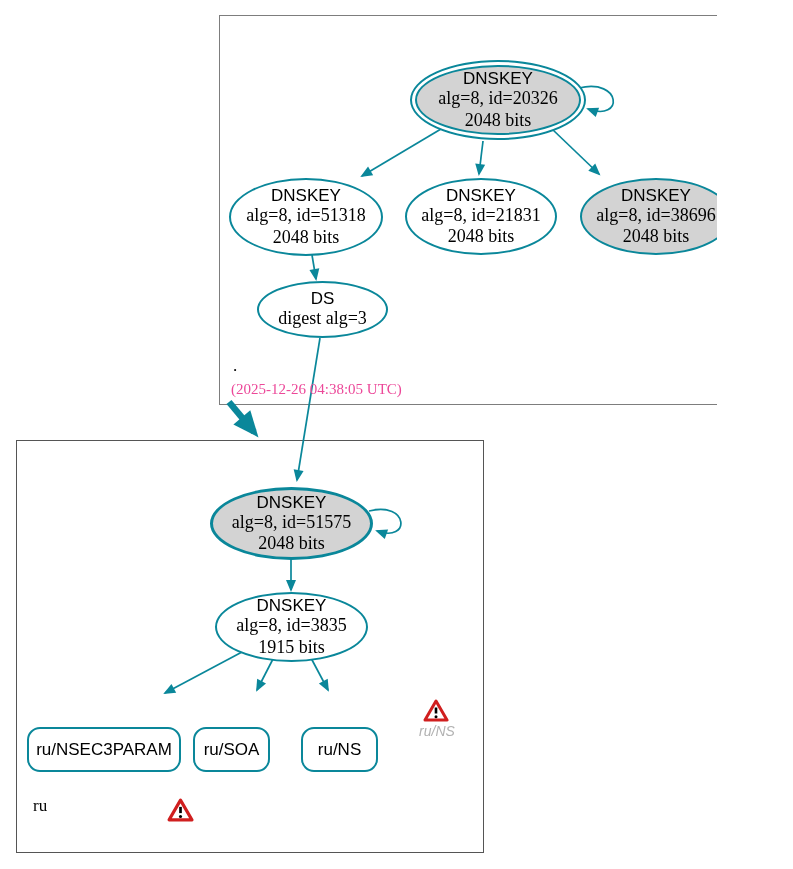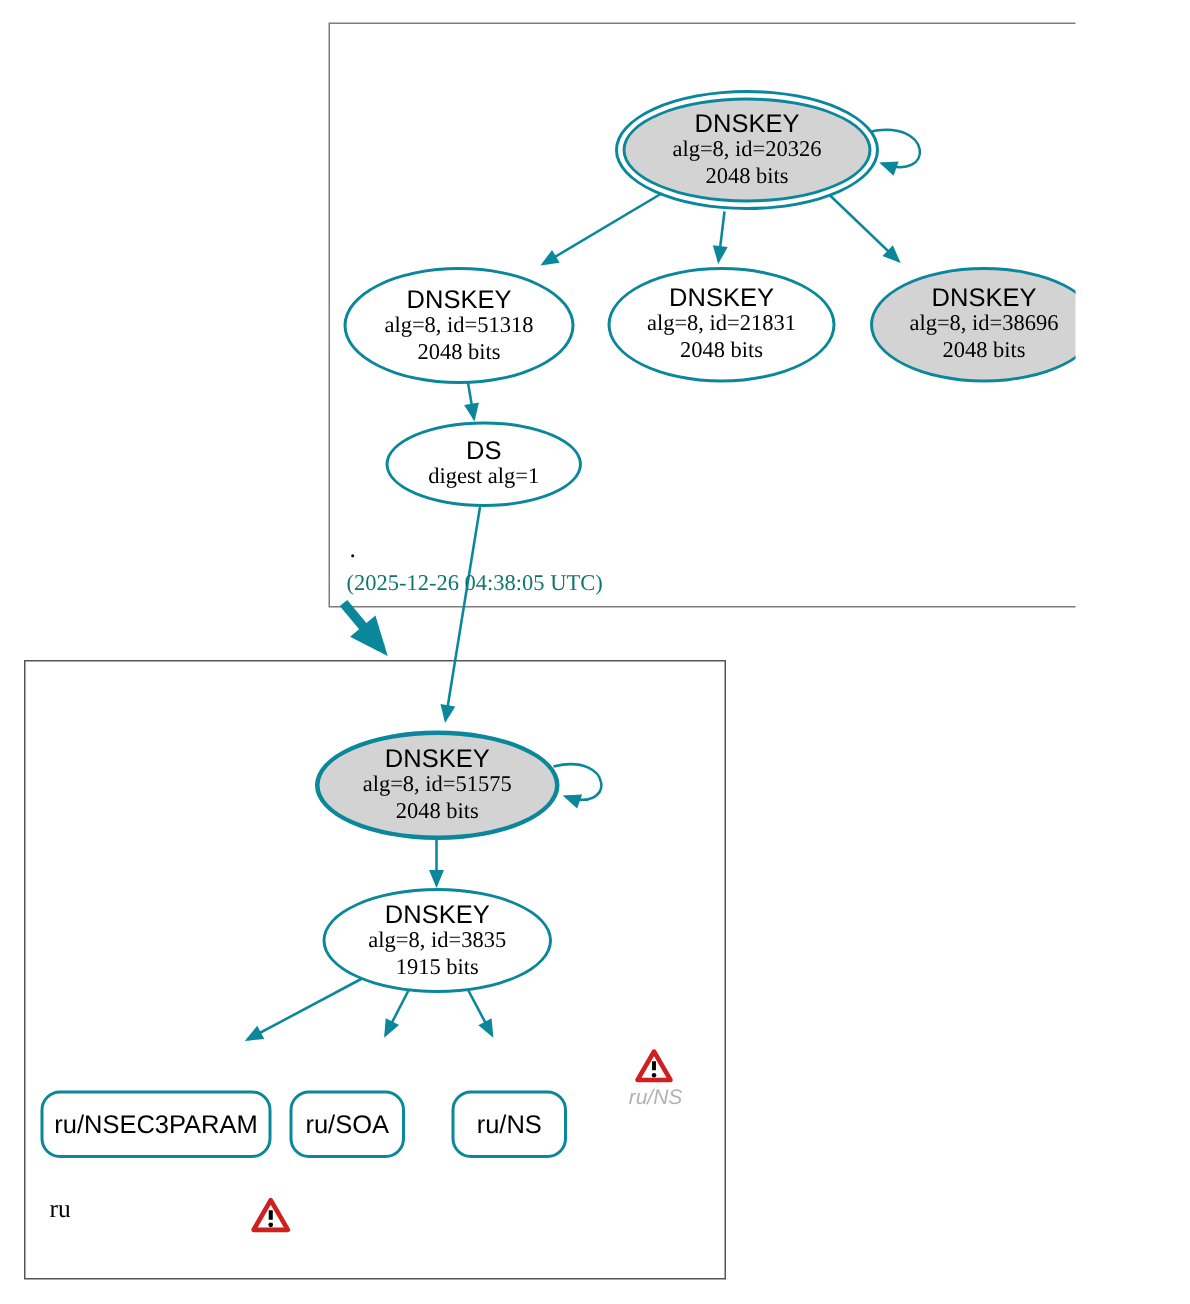--- a/index.html
+++ b/index.html
@@ -25,31 +25,31 @@
     position:absolute; z-index:3; box-sizing:border-box;
     border-radius:50%; border:2px solid #0a879a; background:#ffffff; padding:3px;
   }
   .ring-inner {
     box-sizing:border-box; width:100%; height:100%;
     border-radius:50%; border:2px solid #0a879a;
     display:flex; flex-direction:column; align-items:center; justify-content:center;
     text-align:center;
   }
   .node-title { font-family:"Liberation Sans", sans-serif; font-size:17px; line-height:1.12; }
-  .node-detail { font-family:"Liberation Serif", serif; font-size:15px; line-height:1.18; }
+  .node-detail { font-family:"Liberation Serif", serif; font-size:18px; line-height:1.18; }
 
   .rrset {
     position:absolute; z-index:3; box-sizing:border-box;
     border:2px solid #0a879a; border-radius:13px; background:#ffffff;
     display:flex; align-items:center; justify-content:center;
     font-family:"Liberation Sans", sans-serif; font-size:17px; color:#000;margin-top:31px;
   }
 
   .zone-name { position:absolute; z-index:3; font-size:17px; color:#000; }
-  .timestamp { position:absolute; z-index:3; font-size:15px; color:#0f766e; white-space:nowrap; }
+  .timestamp { position:absolute; z-index:3; font-size:15px; color:#ec4899; white-space:nowrap; }
   .warn { position:absolute; z-index:4; }
   .warn-label {
     position:absolute; z-index:4; font-family:"Liberation Sans", sans-serif;
     font-style:italic; font-size:14px; color:#b2b2b2; text-align:center; width:46px;
   }
 </style>
 </head>
 <body>
 
 <div class="canvas">
@@ -111,21 +111,21 @@
   </div>
 
   <div class="node ellipse fill-gray" style="left:580px; top:178px; width:152px; height:77px;">
     <div class="node-title">DNSKEY</div>
     <div class="node-detail">alg=8, id=38696</div>
     <div class="node-detail">2048 bits</div>
   </div>
 
   <div class="node ellipse" style="left:257px; top:281px; width:131px; height:57px;">
     <div class="node-title">DS</div>
-    <div class="node-detail">digest alg=1</div>
+    <div class="node-detail">digest alg=3</div>
   </div>
 
   <div class="zone-name" style="left:233px; top:356px;">.</div>
   <div class="timestamp" style="left:231px; top:381px;">(2025-12-26 04:38:05 UTC)</div>
 
   <div class="node ellipse bold fill-gray" style="left:210px; top:487px; width:163px; height:73px;">
     <div class="node-title">DNSKEY</div>
     <div class="node-detail">alg=8, id=51575</div>
     <div class="node-detail">2048 bits</div>
   </div>

